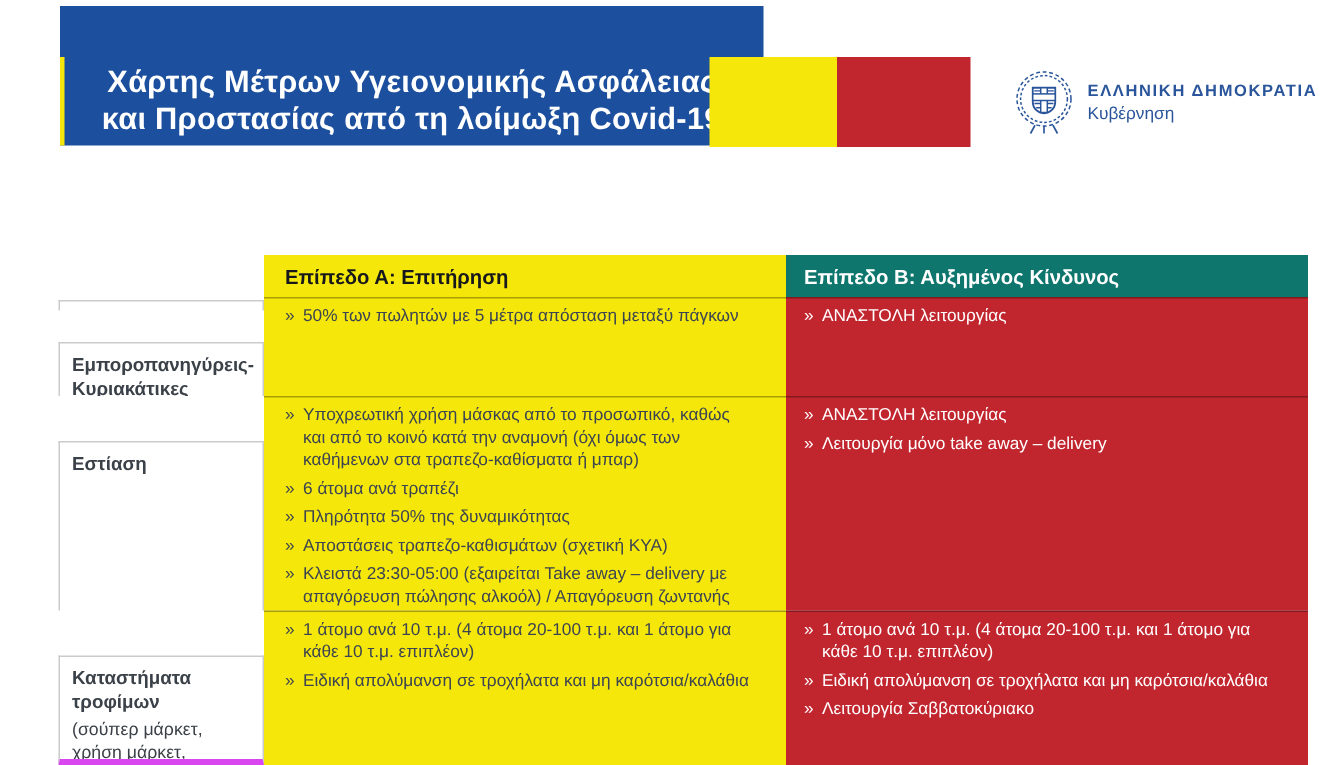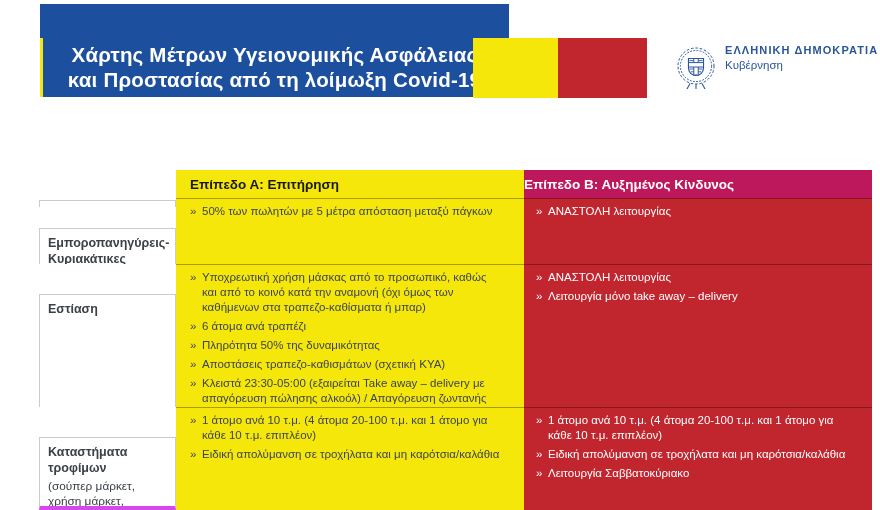--- a/index.html
+++ b/index.html
@@ -18,21 +18,21 @@
   }
   .title-line {
     color:#ffffff; font-size:20.5px; font-weight:700; line-height:24.5px;
     letter-spacing:0.2px; white-space:nowrap;
   }
   .accent-bar { position:absolute; left:40px; top:38px; width:3px; height:59px; background:#f6e70b; z-index:2; }
   .block-yellow { position:absolute; left:473px; top:38px; width:85px; height:60px; background:#f6e70b; }
   .block-red    { position:absolute; left:558px; top:38px; width:89px; height:60px; background:#c1252e; }
 
   
-  .logo { position:absolute; left:676px; top:44px; display:flex; }
+  .logo { position:absolute; left:676px; top:44px; display:flex; align-items:center; }
   .emblem { width:40px; height:48px; flex:0 0 40px; }
   .logo-text { margin-left:9px; }
   .logo-org { color:#2a559b; font-weight:700; font-size:11px; letter-spacing:1.1px; white-space:nowrap; }
   .logo-gov { color:#2a559b; font-size:11.5px; margin-top:3px; }
 
   
   .mtable {
     position:absolute; left:39px; top:170px; width:833px; height:427px;
     display:grid;
     grid-template-columns:137px 348px 348px;
@@ -45,21 +45,21 @@
     border-left:1px solid #cbcbcb; border-right:1px solid #cbcbcb; border-top:1px solid #cbcbcb;
     padding:6px 8px 0 8px;
     margin-top:30px;
   }
   .cat.last { border-bottom:4px solid #d946ef; }
   .cat-title { font-weight:700; font-size:12.5px; line-height:16px; color:#3b4148; }
   .cat-note  { font-size:11.8px; line-height:15px; color:#3b4148; margin-top:3px; }
 
   .hdr { font-weight:700; font-size:13.5px; padding-top:7px; box-sizing:border-box; }
   .hdr-a { background:#f6e70b; color:#16181c; padding-left:14px; }
-  .hdr-b { background:#be185d; color:#ffffff; }
+  .hdr-b { background:#0f766e; color:#ffffff; padding-left:12px; }
 
   .ya { background:#f6e70b; border-top:1px solid rgba(0,0,0,0.32); padding:5px 20px 0 14px; }
   .rb { background:#c1252e; border-top:1px solid rgba(0,0,0,0.32); padding:5px 14px 0 12px; }
 
   .bullet { display:flex; margin-bottom:4px; font-size:11.5px; line-height:15px; }
   .bm { width:12px; flex:0 0 12px; }
   .ya .bullet { color:#3b4450; }
   .rb .bullet { color:#ffffff; }
 </style>
 </head>

